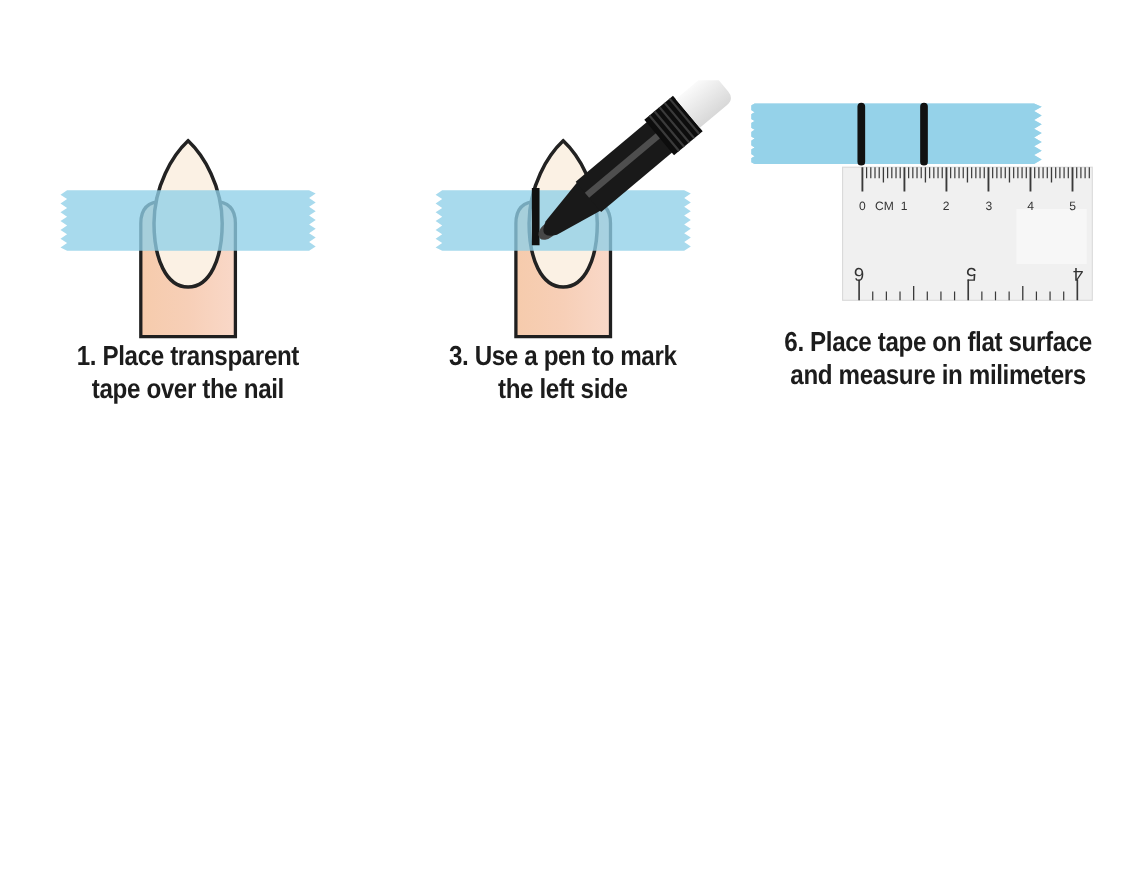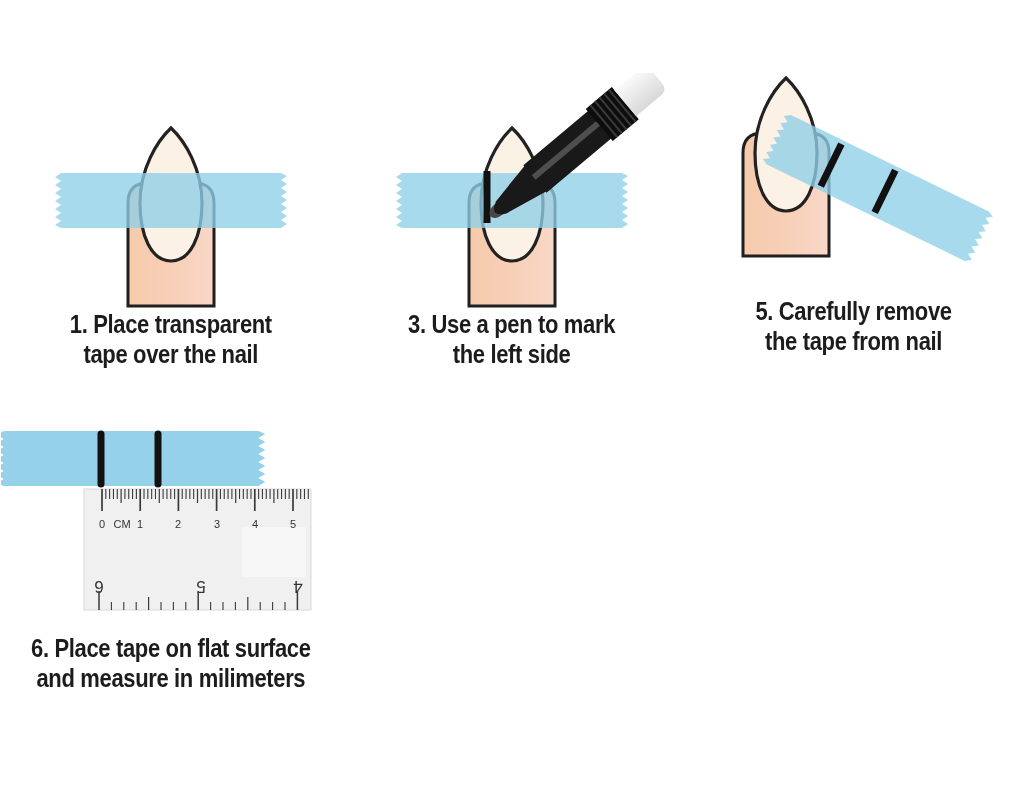--- a/index.html
+++ b/index.html
@@ -78,34 +78,20 @@
           <path d="M174,-17 L206,-17 Q215,-17 215,-8 L215,8 Q215,17 206,17 L174,17 Z" fill="url(#penCapGrad)"></path>
         </g>
       </svg>
       <figcaption class="caption">
         <div>3. Use a pen to mark</div>
         <div>the left side</div>
       </figcaption>
     </figure>
 
 
-    <figure class="cell row2">
-      <svg class="illus" viewBox="0 0 340 240">
-        <use href="#finger-nail" transform="translate(-67,-50)"></use>
-        <g transform="translate(108,42) rotate(26)">
-          <use href="#tape-base"></use>
-          <line x1="58" y1="4" x2="58" y2="51" stroke-width="7" stroke="#111111"></line>
-          <line x1="118" y1="4" x2="118" y2="51" stroke-width="7" stroke="#111111"></line>
-        </g>
-      </svg>
-      <figcaption class="caption">
-        <div>5. Carefully remove</div>
-        <div>the tape from nail</div>
-      </figcaption>
-    </figure>
 
     <figure class="cell row2">
       <svg class="illus" viewBox="0 0 340 240">
         <g transform="translate(0,10)">
 
           <g>
             <rect x="83" y="69" width="227" height="121" stroke="#d9d9d9" stroke-width="1" fill="#F0F0F0"></rect>
             <rect x="241" y="107" width="64" height="50" fill="#f7f7f7"></rect>
             <g id="ruler-top-ticks">
                 <line x1="101" x2="101" y1="69" y2="91" stroke="#3a3a3a" stroke-width="1.7"></line>

